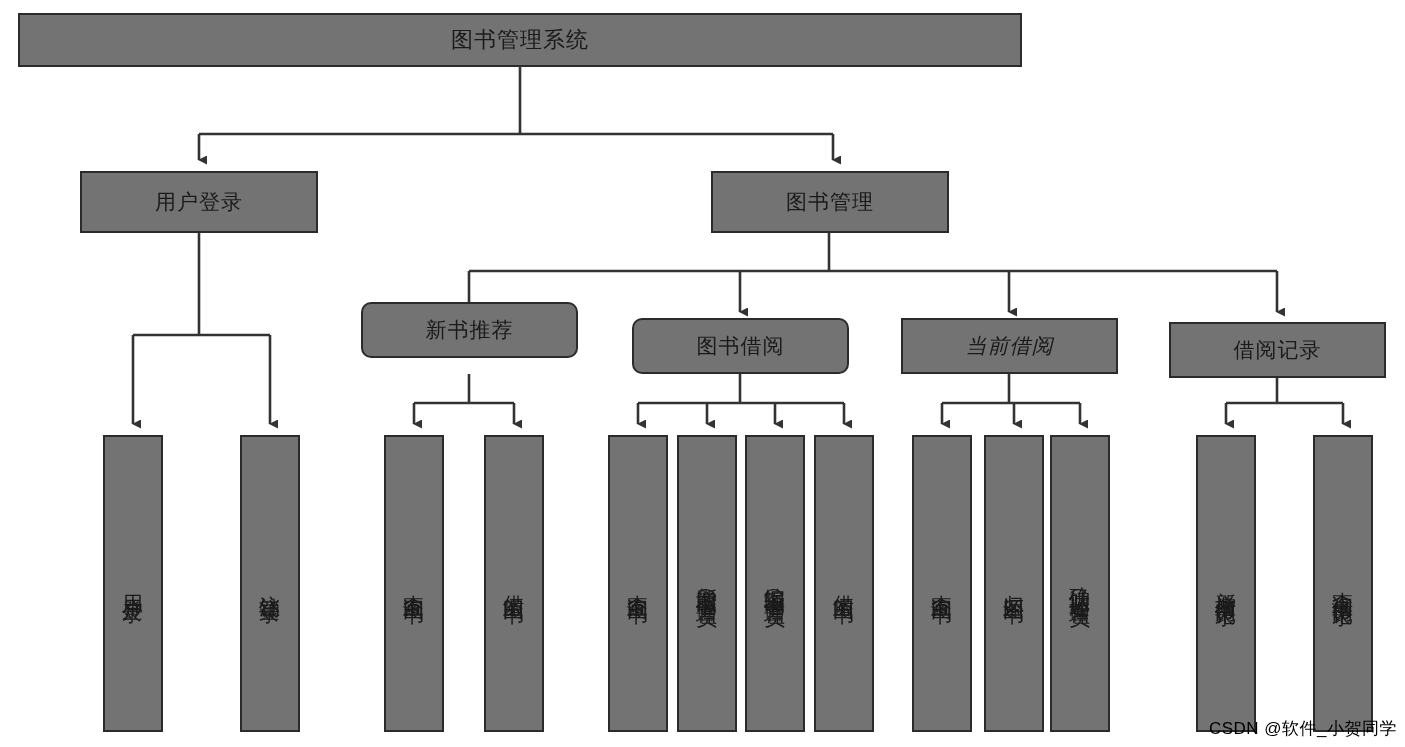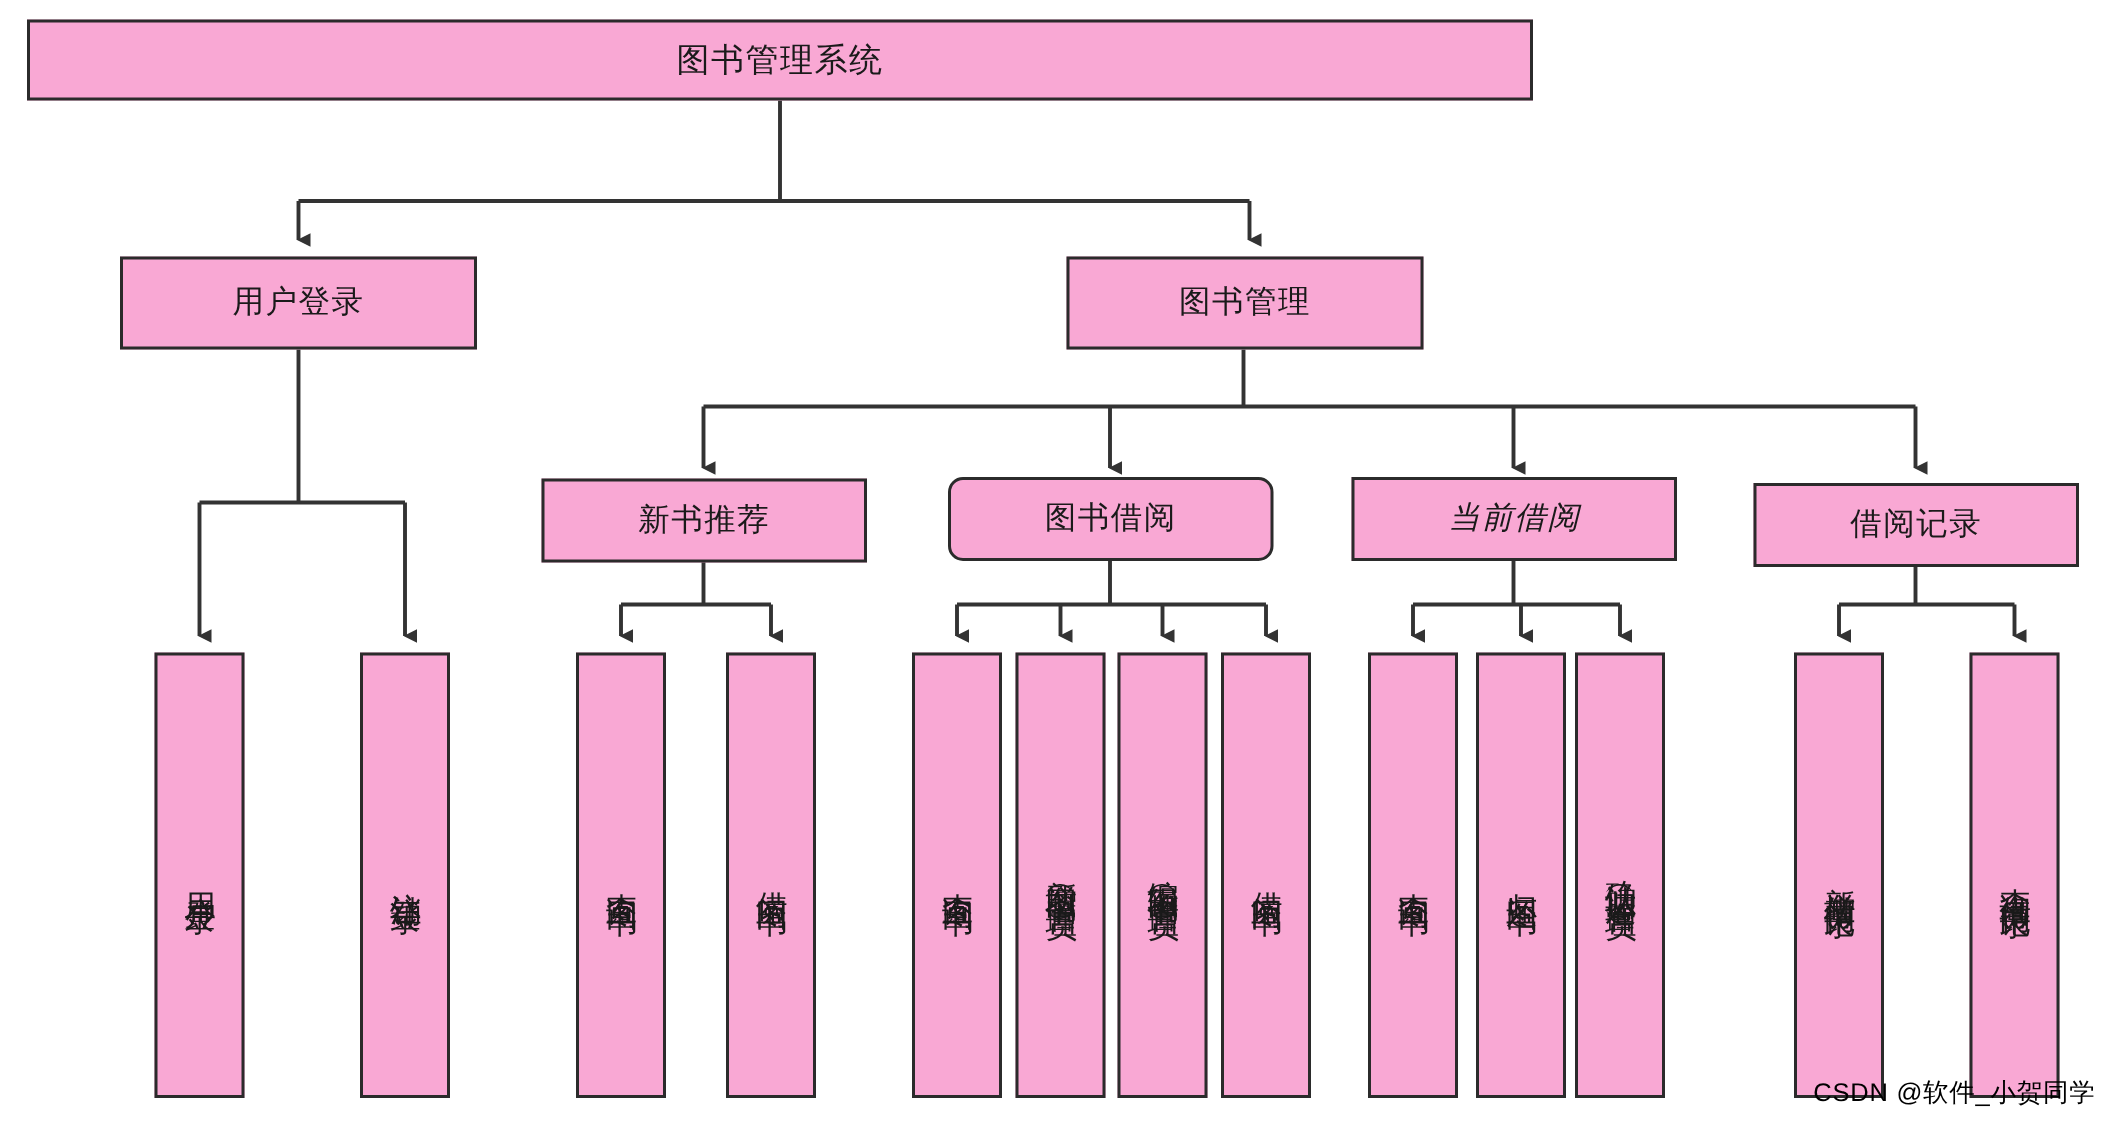--- a/index.html
+++ b/index.html
@@ -21,21 +21,21 @@
     position: absolute;
     left: 0;
     top: 0;
     width: 1405px;
     height: 747px;
     pointer-events: none;
   }
   .node {
     position: absolute;
     box-sizing: border-box;
-    background: #f9a8d4;
+    background: #737373;
     border: 2px solid #2b2b2b;
     display: flex;
     align-items: center;
     justify-content: center;
     color: #1a1a1a;
     z-index: 2;
   }
   .node .lbl {
     display: block;
     text-align: center;
@@ -132,21 +132,21 @@
   </div>
 
   <div class="node h" id="node-user-login" style="left:80px; top:171px; width:238px; height:62px;">
     <span class="lbl">用户登录</span>
   </div>
 
   <div class="node h" id="node-book-management" style="left:711px; top:171px; width:238px; height:62px;">
     <span class="lbl">图书管理</span>
   </div>
 
-  <div class="node h" id="node-new-book-recommend" style="left:361px; top:319px; width:217px; height:56px;">
+  <div class="node h" id="node-new-book-recommend" style="left:361px; top:302px; width:217px; height:56px;border-radius:10px;">
     <span class="lbl">新书推荐</span>
   </div>
 
   <div class="node h" id="node-book-borrow" style="left:632px; top:318px; width:217px; height:56px;border-radius:10px;">
     <span class="lbl">图书借阅</span>
   </div>
 
   <div class="node h" id="node-current-borrow" style="left:901px; top:318px; width:217px; height:56px;font-style:italic;">
     <span class="lbl">当前借阅</span>
   </div>

